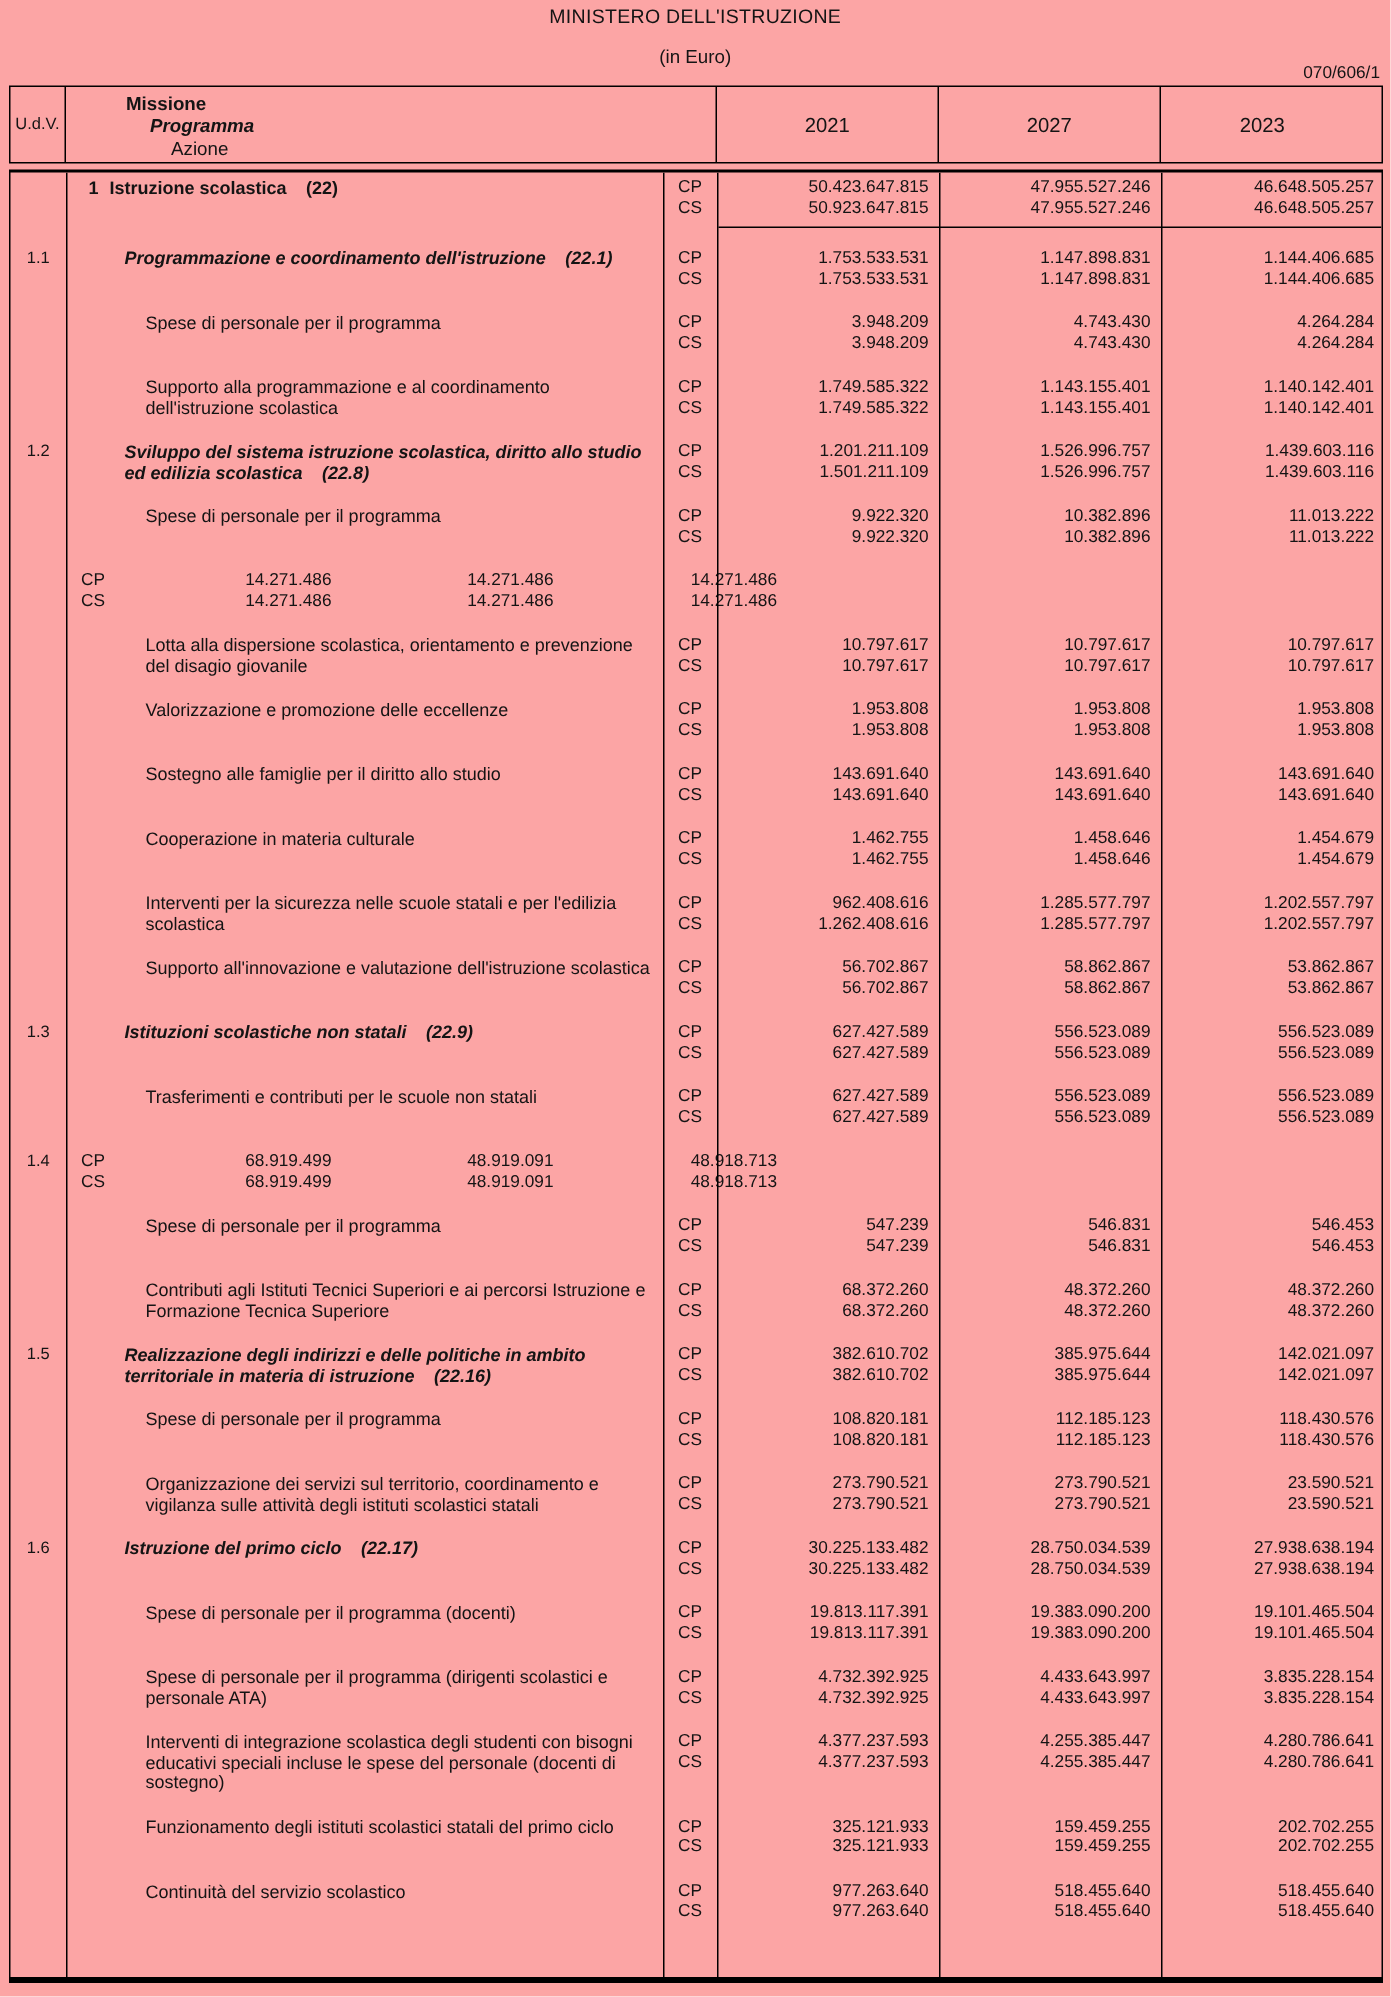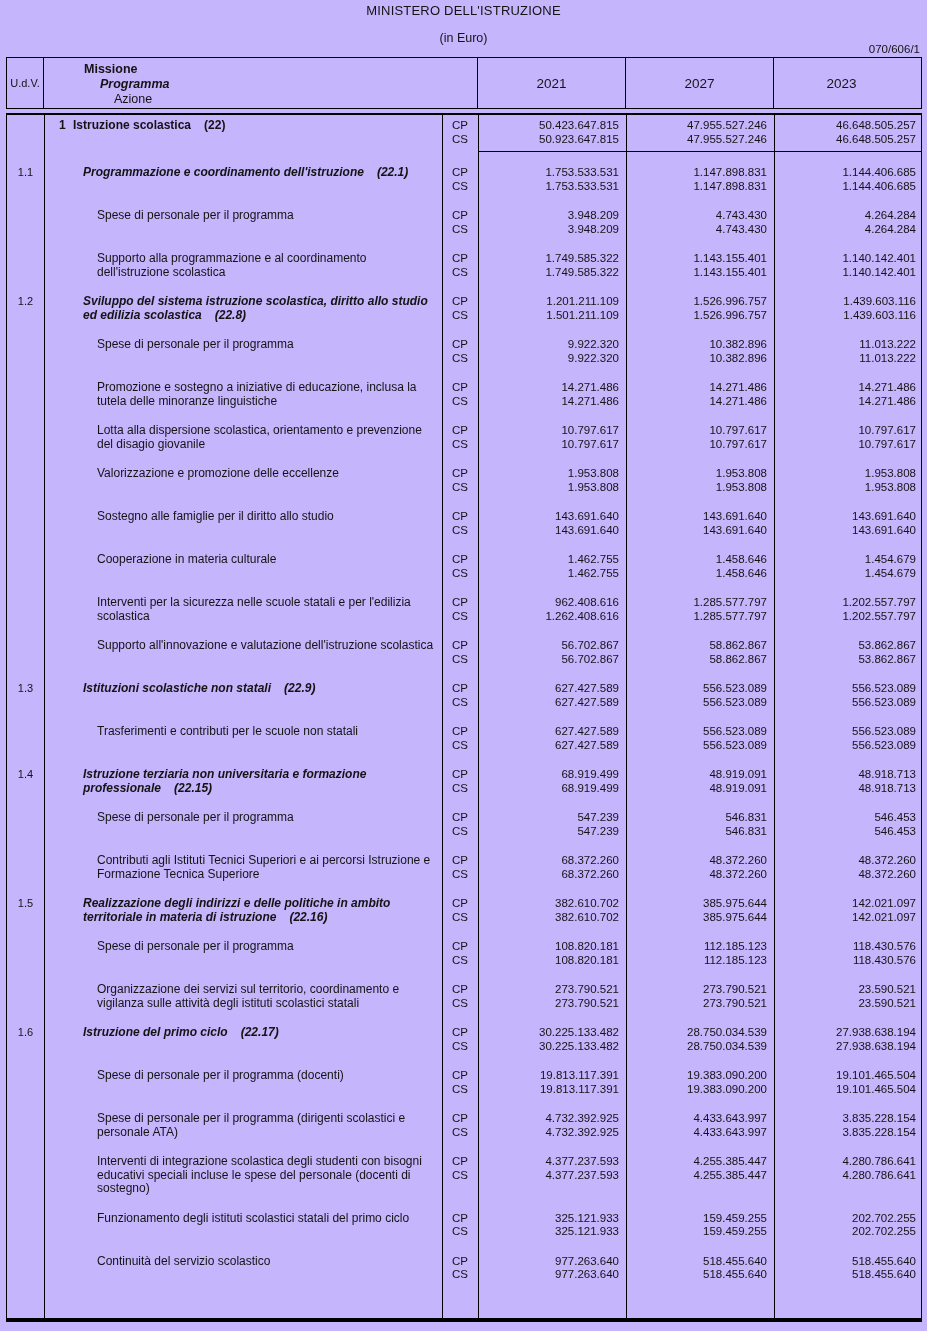--- a/index.html
+++ b/index.html
@@ -1,17 +1,17 @@
 <!DOCTYPE html>
 <html><head>
 <meta charset="utf-8">
 <style>
   html,body { margin:0; padding:0; background:#fff; }
   .page {
-    position:relative; width:927px; height:1331px; background:#c4b5fd;
+    position:relative; width:927px; height:1331px; background:#fca5a5;
     font-family:"Liberation Sans", sans-serif; color:#141414; overflow:hidden;
   }
   .doc-title { position:absolute; top:3px; left:0; width:100%; text-align:center; font-size:13px; letter-spacing:.2px; }
   .doc-subtitle { position:absolute; top:31px; left:0; width:100%; text-align:center; font-size:12.5px; }
   .doc-code { position:absolute; top:43px; right:7px; font-size:11.5px; }
 
   
   .tbl-header {
     position:absolute; left:6px; top:57px; width:916px; height:52px;
     box-sizing:border-box; border:1px solid #000; display:flex;
@@ -198,21 +198,20 @@
           <span class="cp">10.382.896</span>
           <span class="cs">10.382.896</span>
         </div>
       <div class="c-num y3">
           <span class="cp">11.013.222</span>
           <span class="cs">11.013.222</span>
         </div>
     </div>
       <div class="block action">
       <div class="c-udv"></div>
-      <div class="c-desc"><span class="t">Promozione e sostegno a iniziative di educazione, inclusa la tutela delle minoranze linguistiche</span></div>
       <div class="c-cpcs">
           <span class="cp">CP</span>
           <span class="cs">CS</span>
         </div>
       <div class="c-num y1">
           <span class="cp">14.271.486</span>
           <span class="cs">14.271.486</span>
         </div>
       <div class="c-num y2">
           <span class="cp">14.271.486</span>
@@ -378,21 +377,20 @@
           <span class="cp">556.523.089</span>
           <span class="cs">556.523.089</span>
         </div>
       <div class="c-num y3">
           <span class="cp">556.523.089</span>
           <span class="cs">556.523.089</span>
         </div>
     </div>
       <div class="block program">
       <div class="c-udv">1.4</div>
-      <div class="c-desc"><span class="t">Istruzione terziaria non universitaria e formazione professionale</span><span class="code">(22.15)</span></div>
       <div class="c-cpcs">
           <span class="cp">CP</span>
           <span class="cs">CS</span>
         </div>
       <div class="c-num y1">
           <span class="cp">68.919.499</span>
           <span class="cs">68.919.499</span>
         </div>
       <div class="c-num y2">
           <span class="cp">48.919.091</span>

